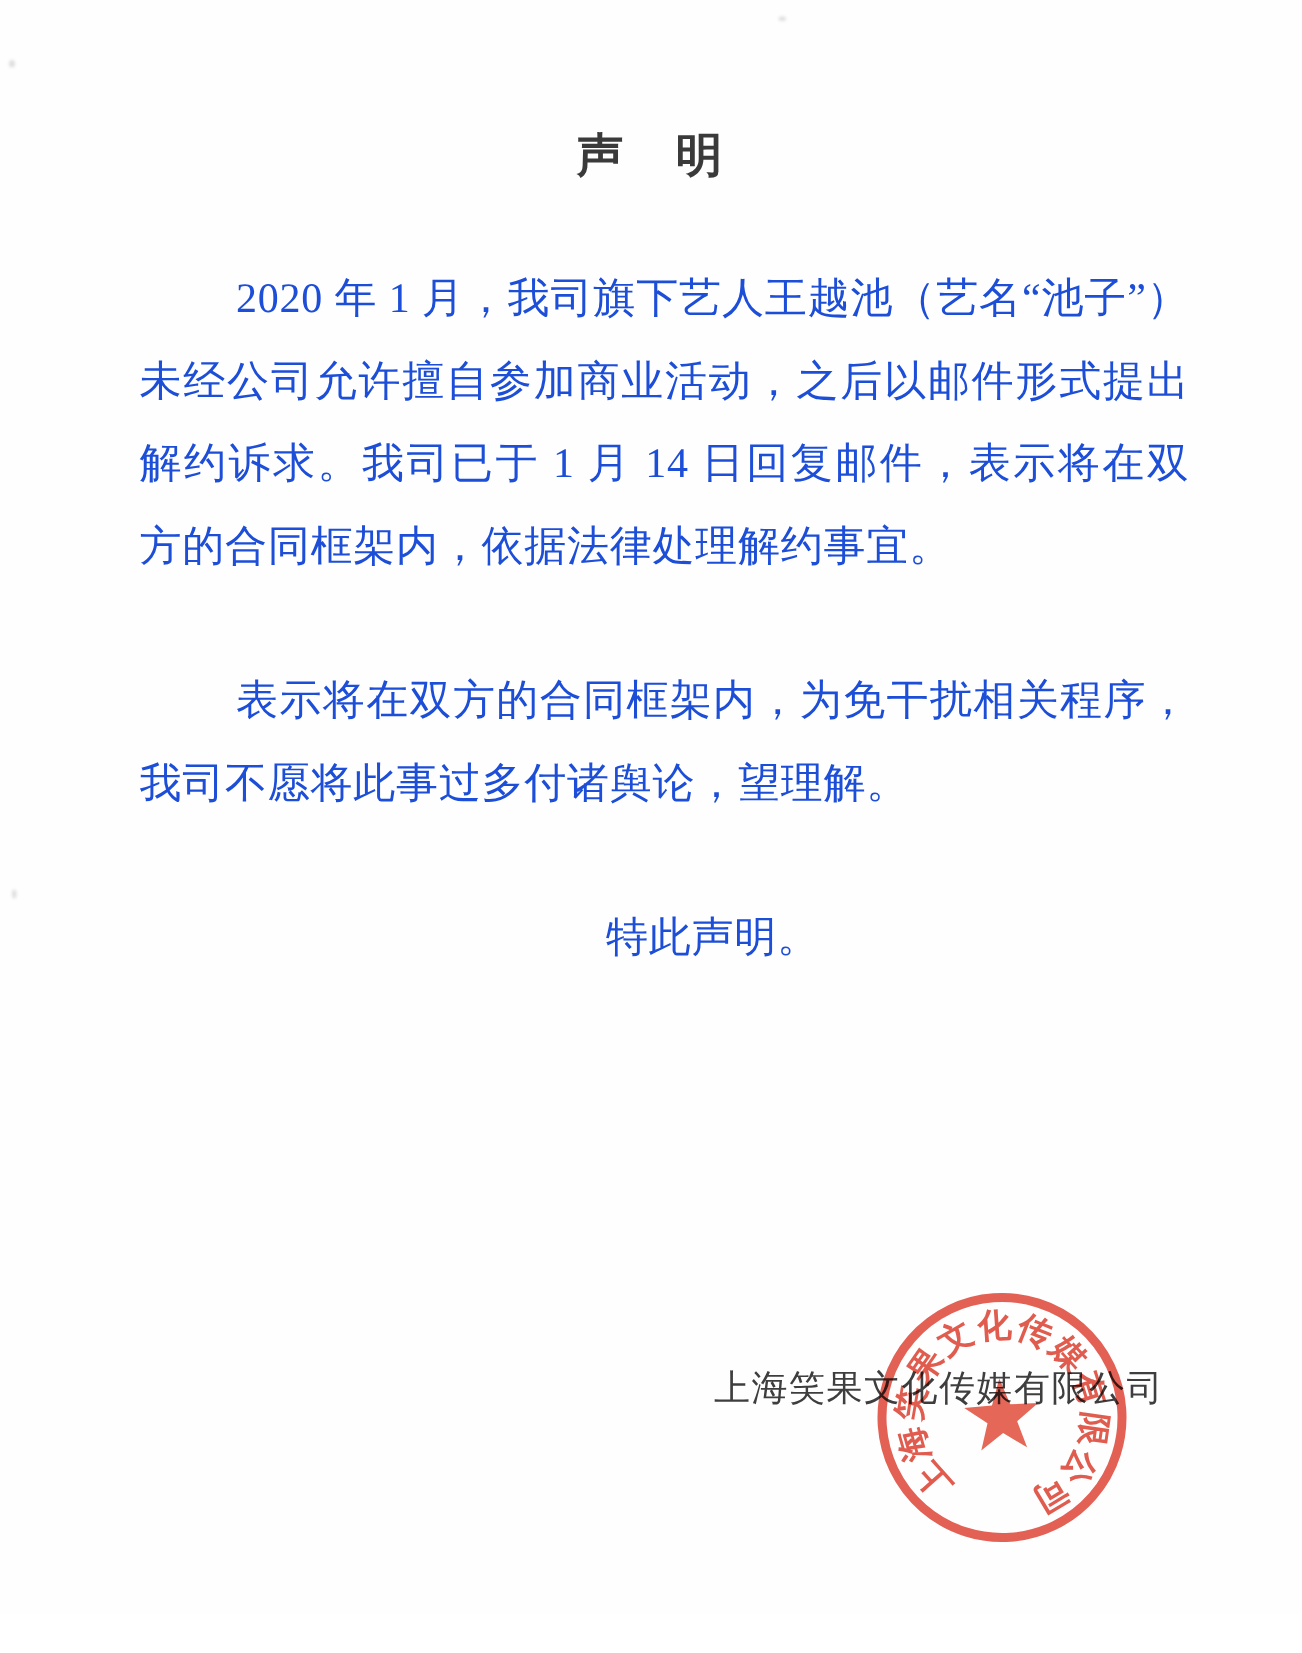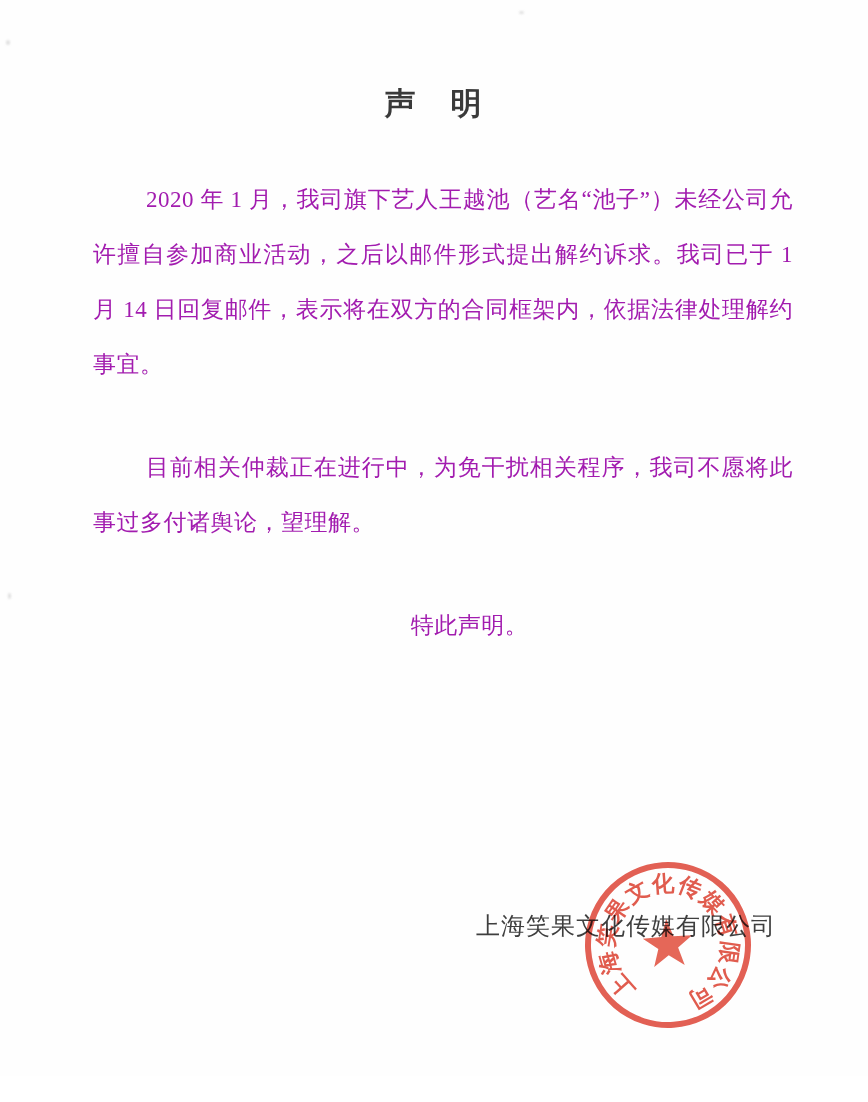--- a/index.html
+++ b/index.html
@@ -39,27 +39,27 @@
     letter-spacing: 2px;
   }
   .doc-body {
     position: absolute;
     left: 93px;
     top: 172px;
     width: 700px;
   }
   .doc-body p {
     margin: 0 0 48px 0;
-    font-size: 23px;
+    font-size: 28px;
     line-height: 55px;
     text-align: justify;
     text-justify: inter-ideograph;
     text-indent: 2.3em;
     letter-spacing: 0.5px;
-    color: #a21caf;
+    color: #1d4ed8;
   }
   .doc-body p.closing {
     text-align: center;
   }
   .signature {
     position: absolute;
     right: 92px;
     top: 906px;
     text-align: right;
   }
@@ -99,21 +99,21 @@
 <div class="page">
 
   <span class="speck s1"></span>
   <span class="speck s2"></span>
   <span class="speck s3"></span>
 
   <h1 class="doc-title">声　明</h1>
 
   <div class="doc-body">
     <p>2020 年 1 月，我司旗下艺人王越池（艺名“池子”）未经公司允许擅自参加商业活动，之后以邮件形式提出解约诉求。我司已于 1 月 14 日回复邮件，表示将在双方的合同框架内，依据法律处理解约事宜。</p>
-    <p>目前相关仲裁正在进行中，为免干扰相关程序，我司不愿将此事过多付诸舆论，望理解。</p>
+    <p>表示将在双方的合同框架内，为免干扰相关程序，我司不愿将此事过多付诸舆论，望理解。</p>
     <p class="closing">特此声明。</p>
   </div>
 
   <div class="signature">
     <div class="company">上海笑果文化传媒有限公司</div>
   </div>
 
   <div class="seal">
     <svg viewBox="0 0 174 174" xmlns="http://www.w3.org/2000/svg">
       <defs>

